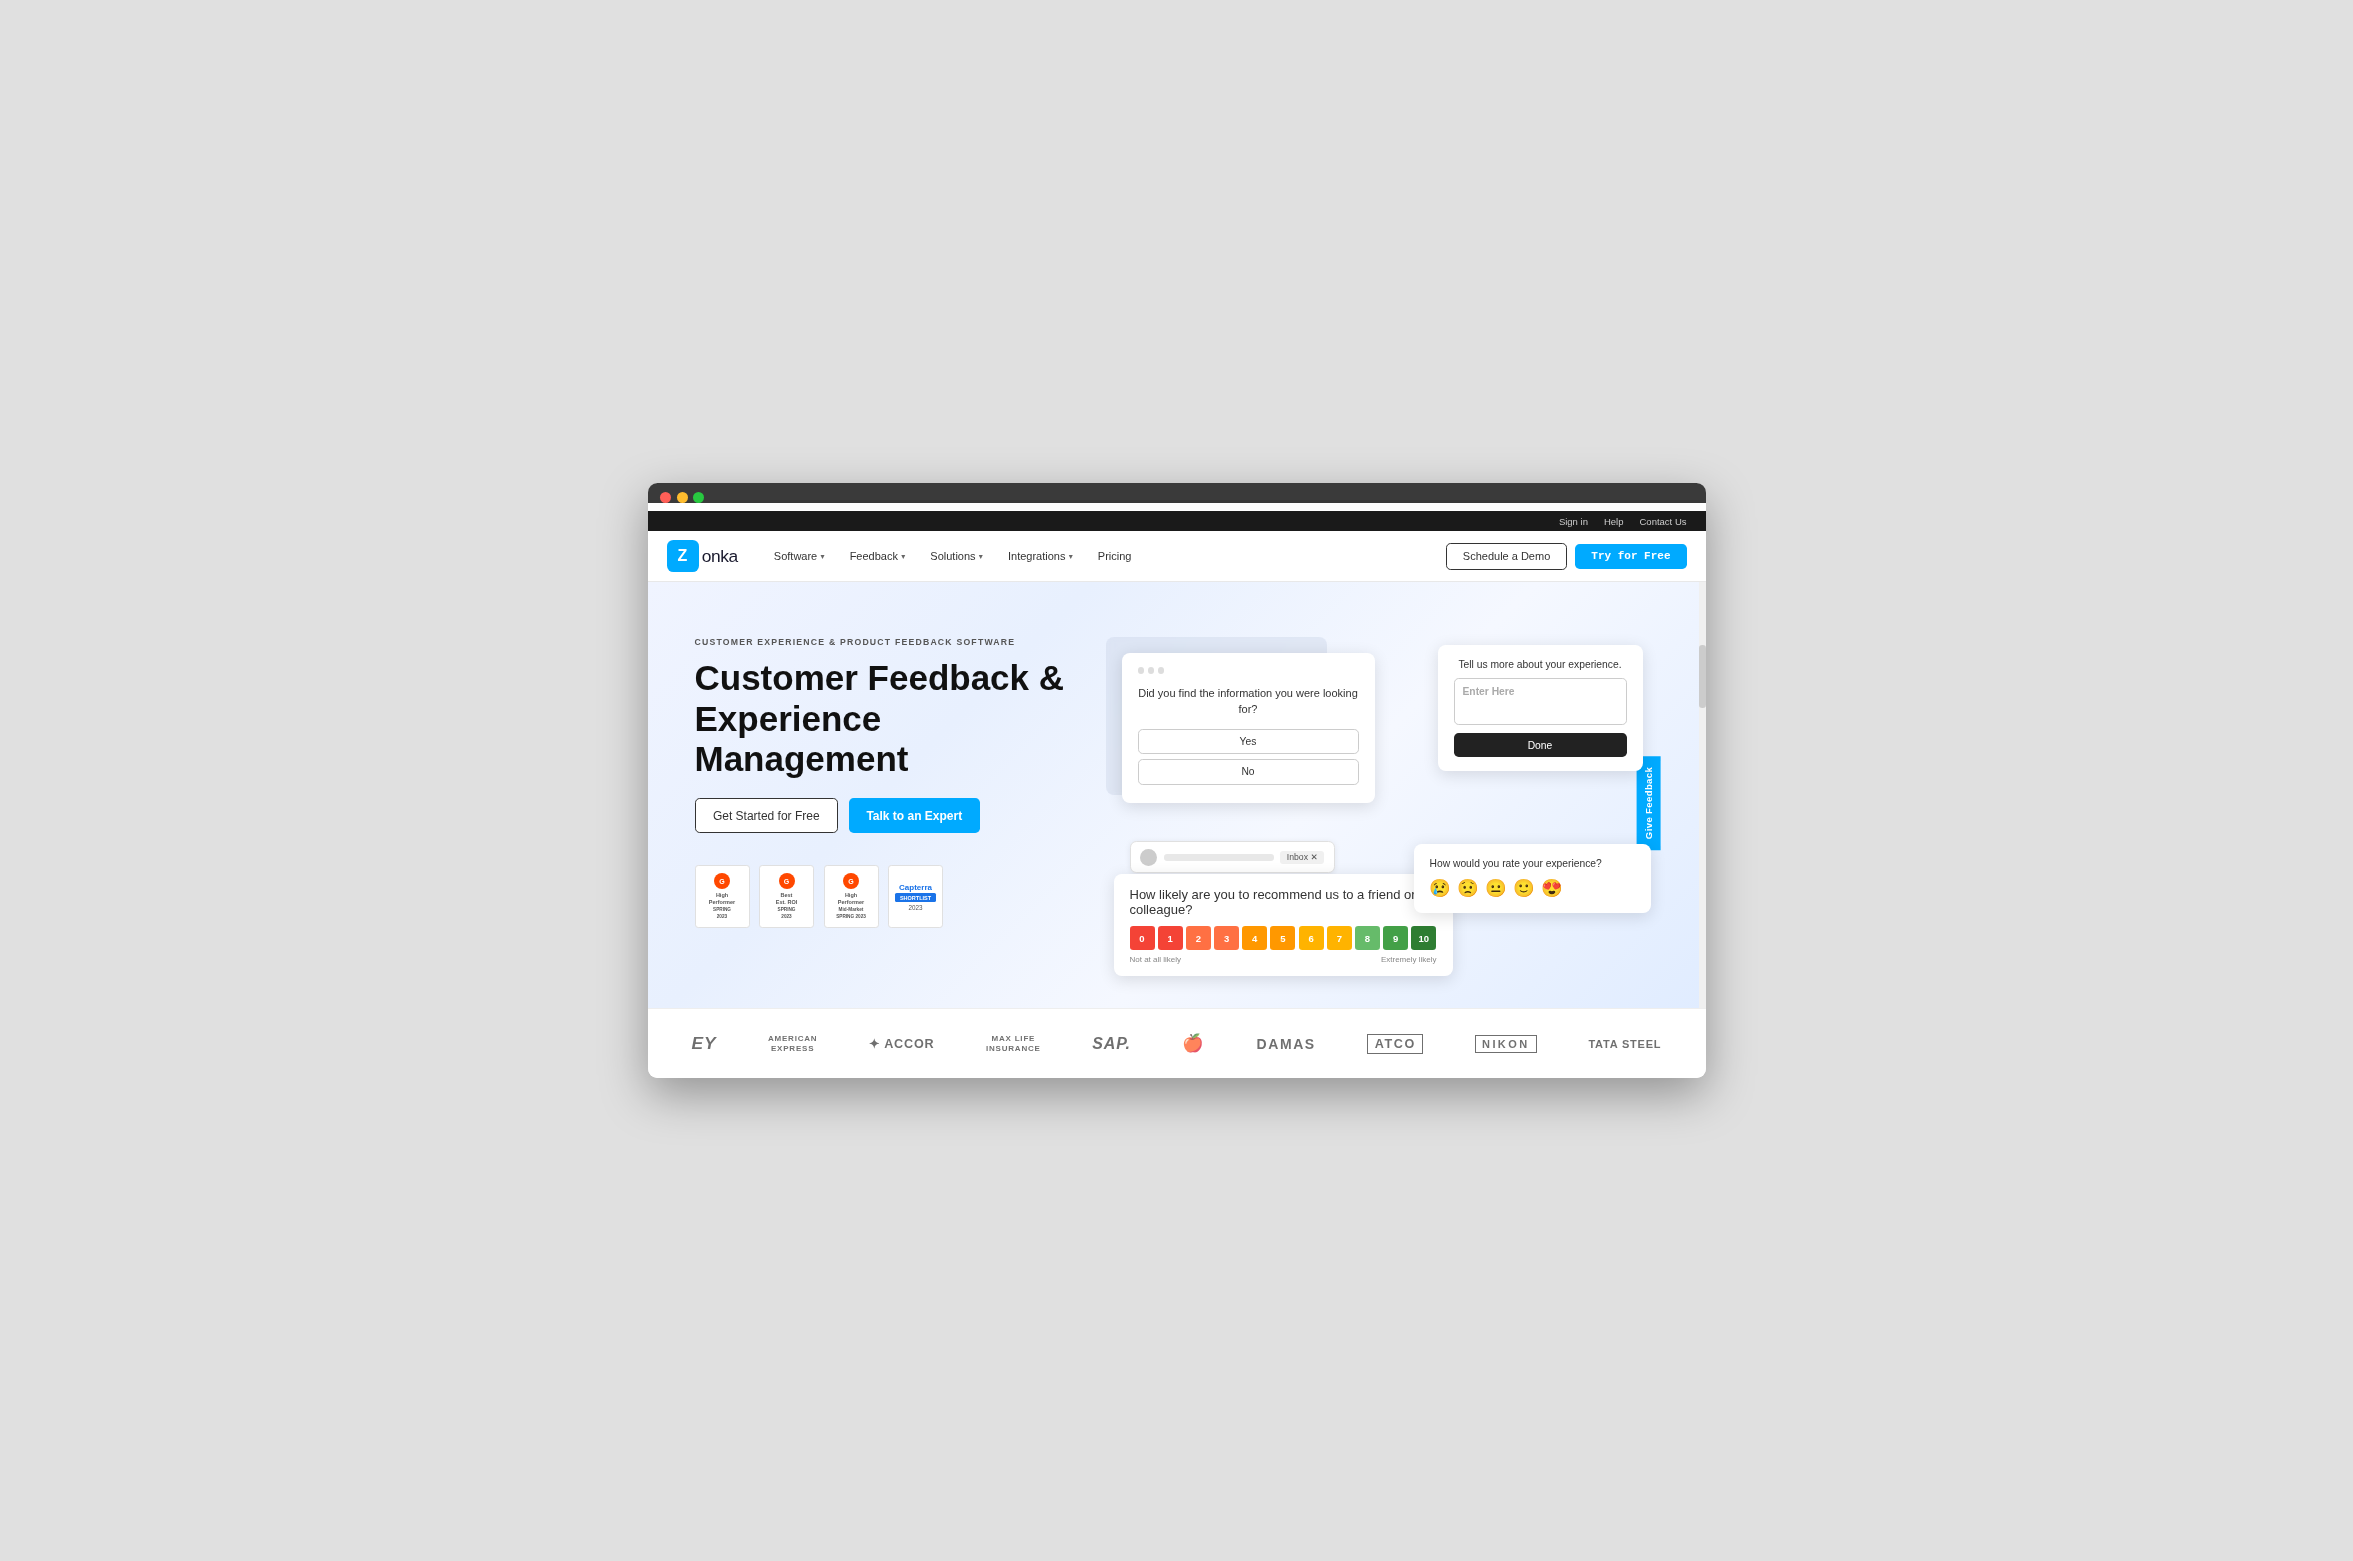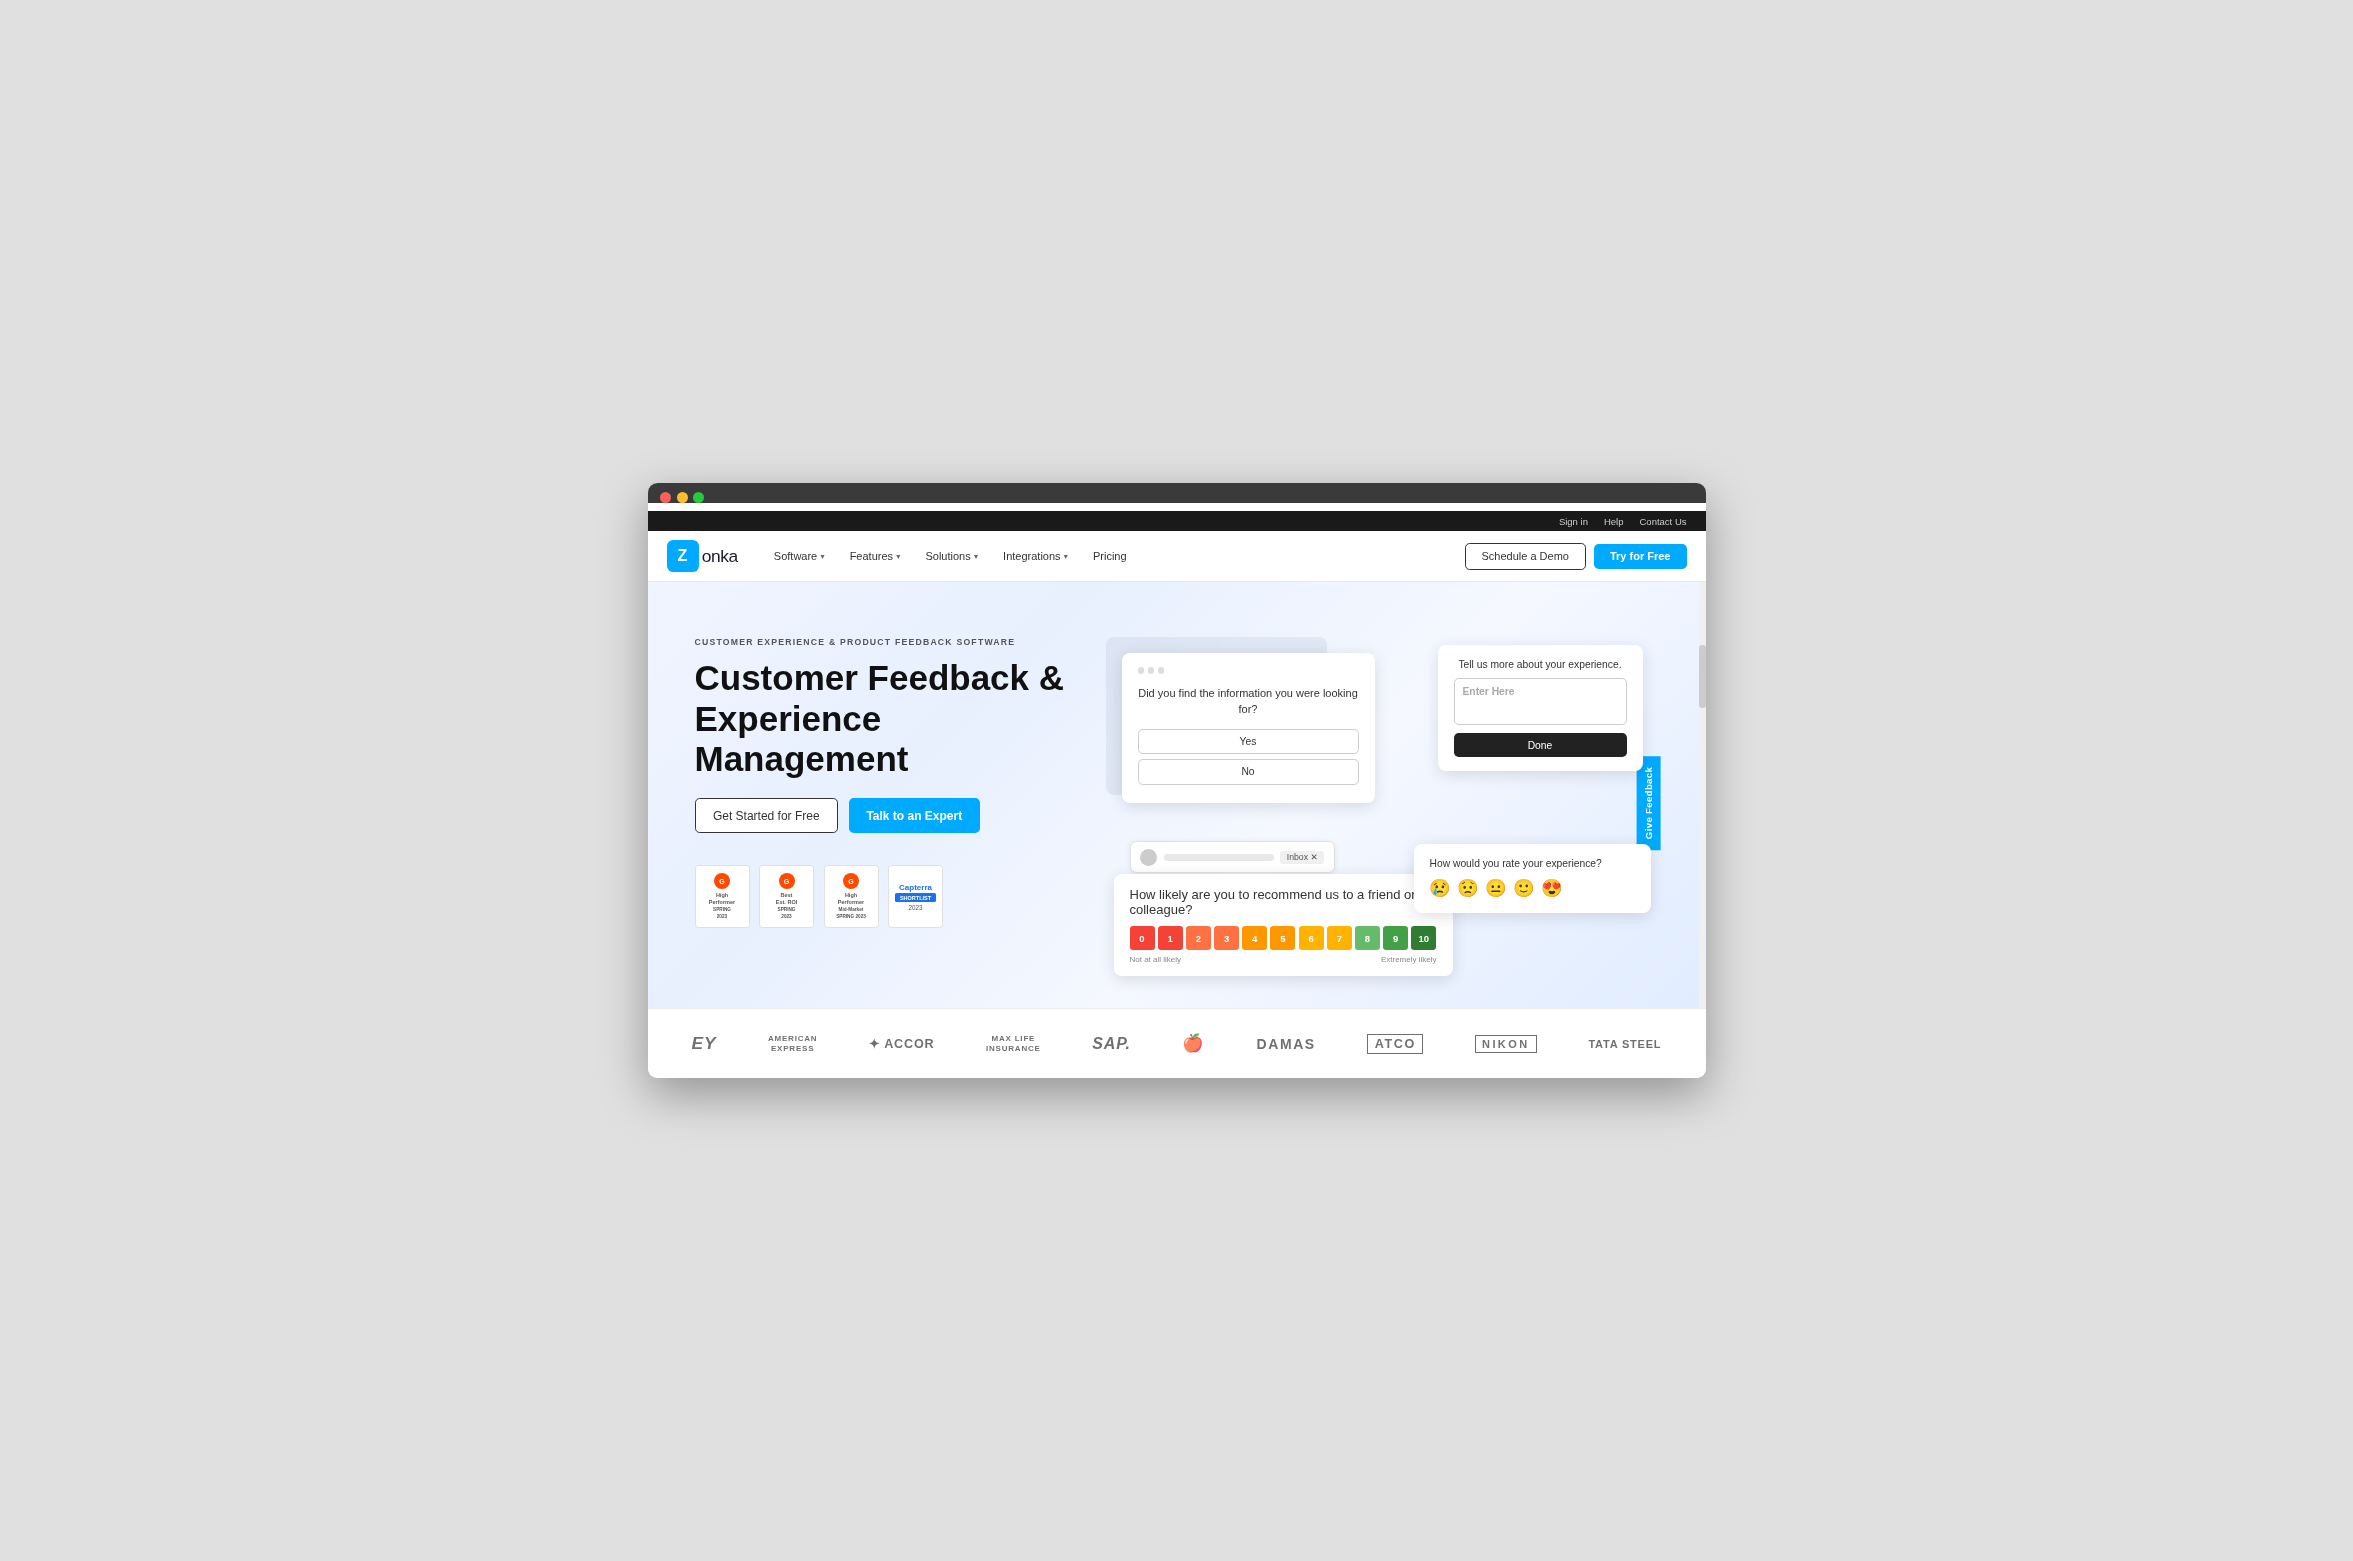--- a/index.html
+++ b/index.html
@@ -141,20 +141,21 @@
     .btn-try {
       background: #00aaff;
       color: #fff;
       padding: 6.3px 16px;
       border-radius: 4.7px;
       font-size: 11px;
       font-weight: 600;
       cursor: pointer;
       border: none;
       white-space: nowrap;
+      font-family: Liberation Mono, monospace;
     }
 
     
     .hero {
       background: linear-gradient(135deg, #f0f4ff 0%, #e8f0fe 30%, #f5f8ff 60%, #e0ecff 100%);
       padding: 47px 47px 32px;
       display: flex;
       align-items: flex-start;
       gap: 32px;
       min-height: 395px;
@@ -547,21 +548,21 @@
       <div class="logo-icon">Z</div>
       <span class="logo-text">onka</span>
     </a>
 
     <div class="nav-links">
       <div class="nav-item">
         <span>Software</span>
         <span class="chevron">▾</span>
       </div>
       <div class="nav-item">
-        <span>Features</span>
+        <span>Feedback</span>
         <span class="chevron">▾</span>
       </div>
       <div class="nav-item">
         <span>Solutions</span>
         <span class="chevron">▾</span>
       </div>
       <div class="nav-item">
         <span>Integrations</span>
         <span class="chevron">▾</span>
       </div>

